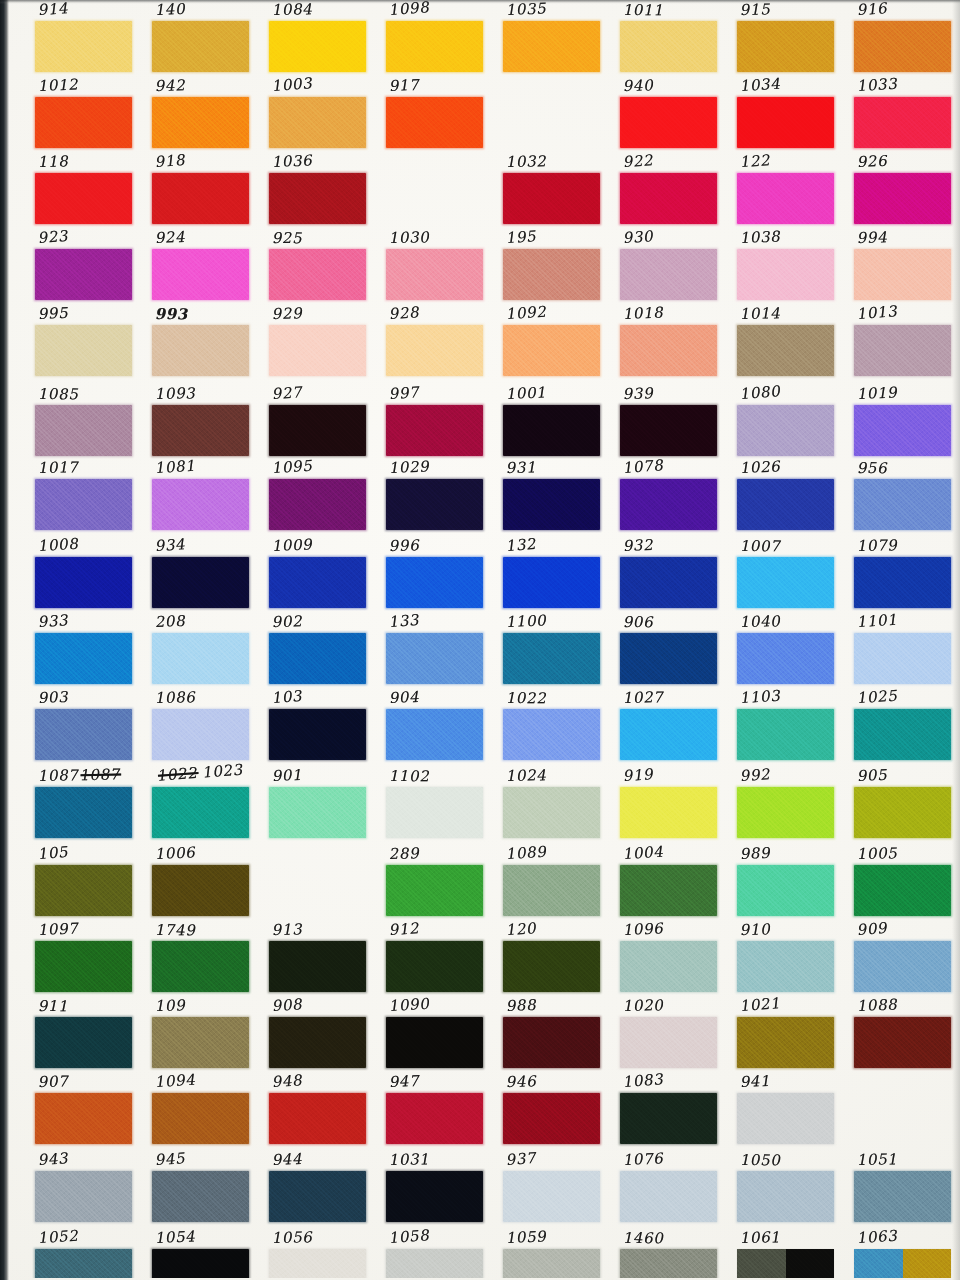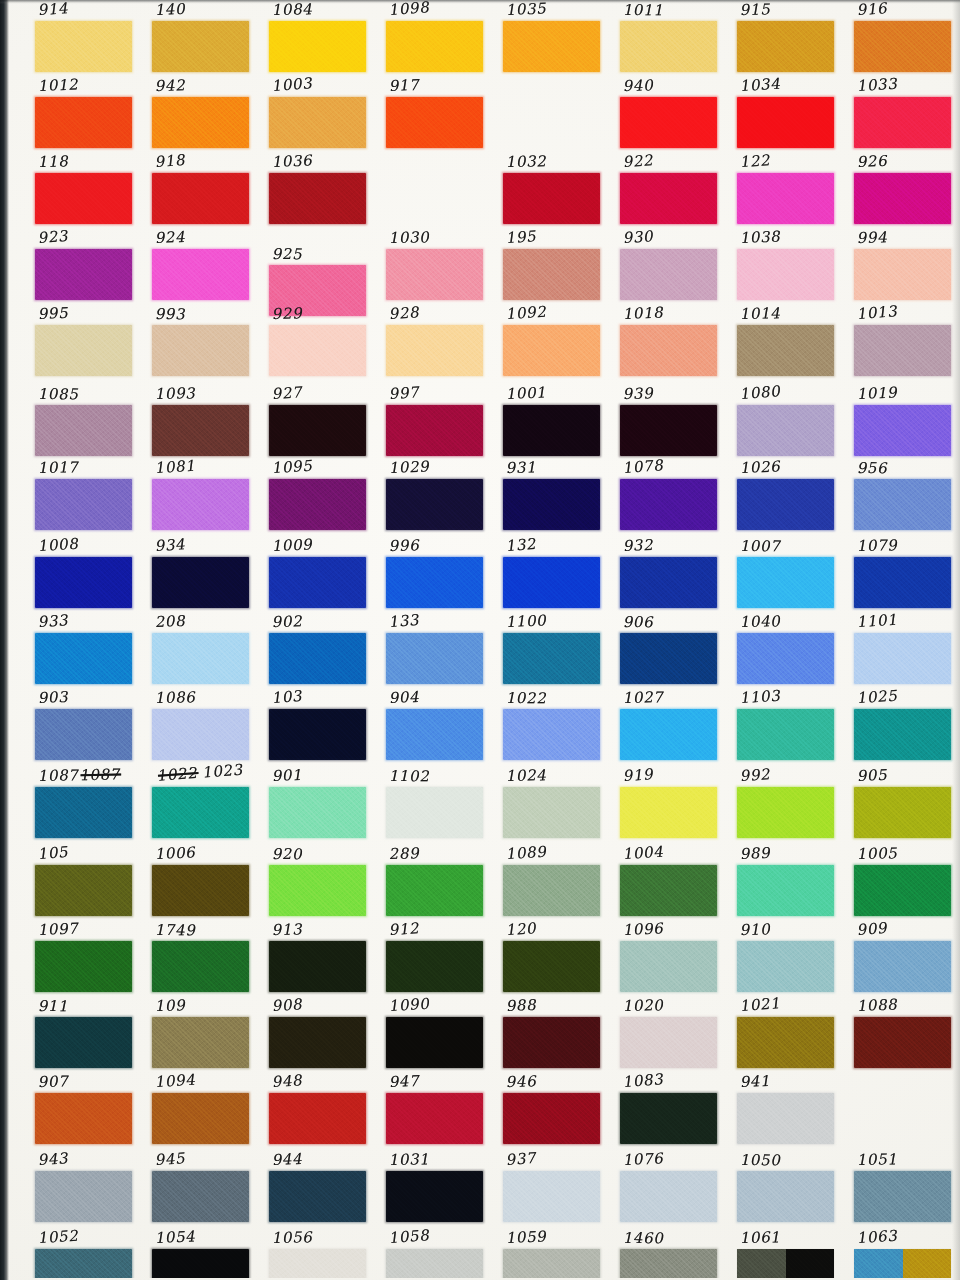--- a/index.html
+++ b/index.html
@@ -253,21 +253,21 @@
       </div>
       <div class="row" style="position: absolute; top: 228px; left: 0px; width: 960px;">
         <div class="cell" style="left: 33px;">
           <div class="code tilt-c">923</div>
           <div class="swatch" style="background: rgb(155, 35, 151);"></div>
         </div>
         <div class="cell" style="left: 150px;">
           <div class="code ">924</div>
           <div class="swatch" style="background: rgb(242, 85, 210);"></div>
         </div>
-        <div class="cell" style="left: 267px; margin-top: 16px;">
+        <div class="cell" style="left: 267px;">
           <div class="code tilt-d">925</div>
           <div class="swatch" style="background: rgb(240, 103, 154);"></div>
         </div>
         <div class="cell" style="left: 384px;">
           <div class="code tilt-b">1030</div>
           <div class="swatch" style="background: rgb(241, 147, 166);"></div>
         </div>
         <div class="cell" style="left: 501px;">
           <div class="code tilt-a">195</div>
           <div class="swatch" style="background: rgb(208, 136, 119);"></div>
@@ -283,21 +283,21 @@
         <div class="cell" style="left: 852px;">
           <div class="code tilt-b">994</div>
           <div class="swatch" style="background: rgb(246, 192, 172);"></div>
         </div>
       </div>
       <div class="row" style="position: absolute; top: 304px; left: 0px; width: 960px;">
         <div class="cell" style="left: 33px;">
           <div class="code ">995</div>
           <div class="swatch" style="background: rgb(222, 211, 168);"></div>
         </div>
-        <div class="cell" style="left: 150px;">
+        <div class="cell" style="left: 150px; font-weight: bold;">
           <div class="code tilt-d">993</div>
           <div class="swatch" style="background: rgb(220, 192, 163);"></div>
         </div>
         <div class="cell" style="left: 267px;">
           <div class="code tilt-b">929</div>
           <div class="swatch" style="background: rgb(249, 210, 197);"></div>
         </div>
         <div class="cell" style="left: 384px;">
           <div class="code tilt-a">928</div>
           <div class="swatch" style="background: rgb(249, 215, 154);"></div>
@@ -524,24 +524,20 @@
         </div>
       </div>
       <div class="row" style="position: absolute; top: 844px; left: 0px; width: 960px;">
         <div class="cell" style="left: 33px;">
           <div class="code tilt-c">105</div>
           <div class="swatch" style="background: rgb(92, 97, 25);"></div>
         </div>
         <div class="cell" style="left: 150px;">
           <div class="code ">1006</div>
           <div class="swatch" style="background: rgb(85, 70, 15);"></div>
-        </div>
-        <div class="cell" style="left: 267px;">
-          <div class="code tilt-d">920</div>
-          <div class="swatch" style="background: rgb(121, 223, 63);"></div>
         </div>
         <div class="cell" style="left: 384px;">
           <div class="code tilt-b">289</div>
           <div class="swatch" style="background: rgb(52, 161, 51);"></div>
         </div>
         <div class="cell" style="left: 501px;">
           <div class="code tilt-a">1089</div>
           <div class="swatch" style="background: rgb(142, 170, 140);"></div>
         </div>
         <div class="cell" style="left: 618px;">

